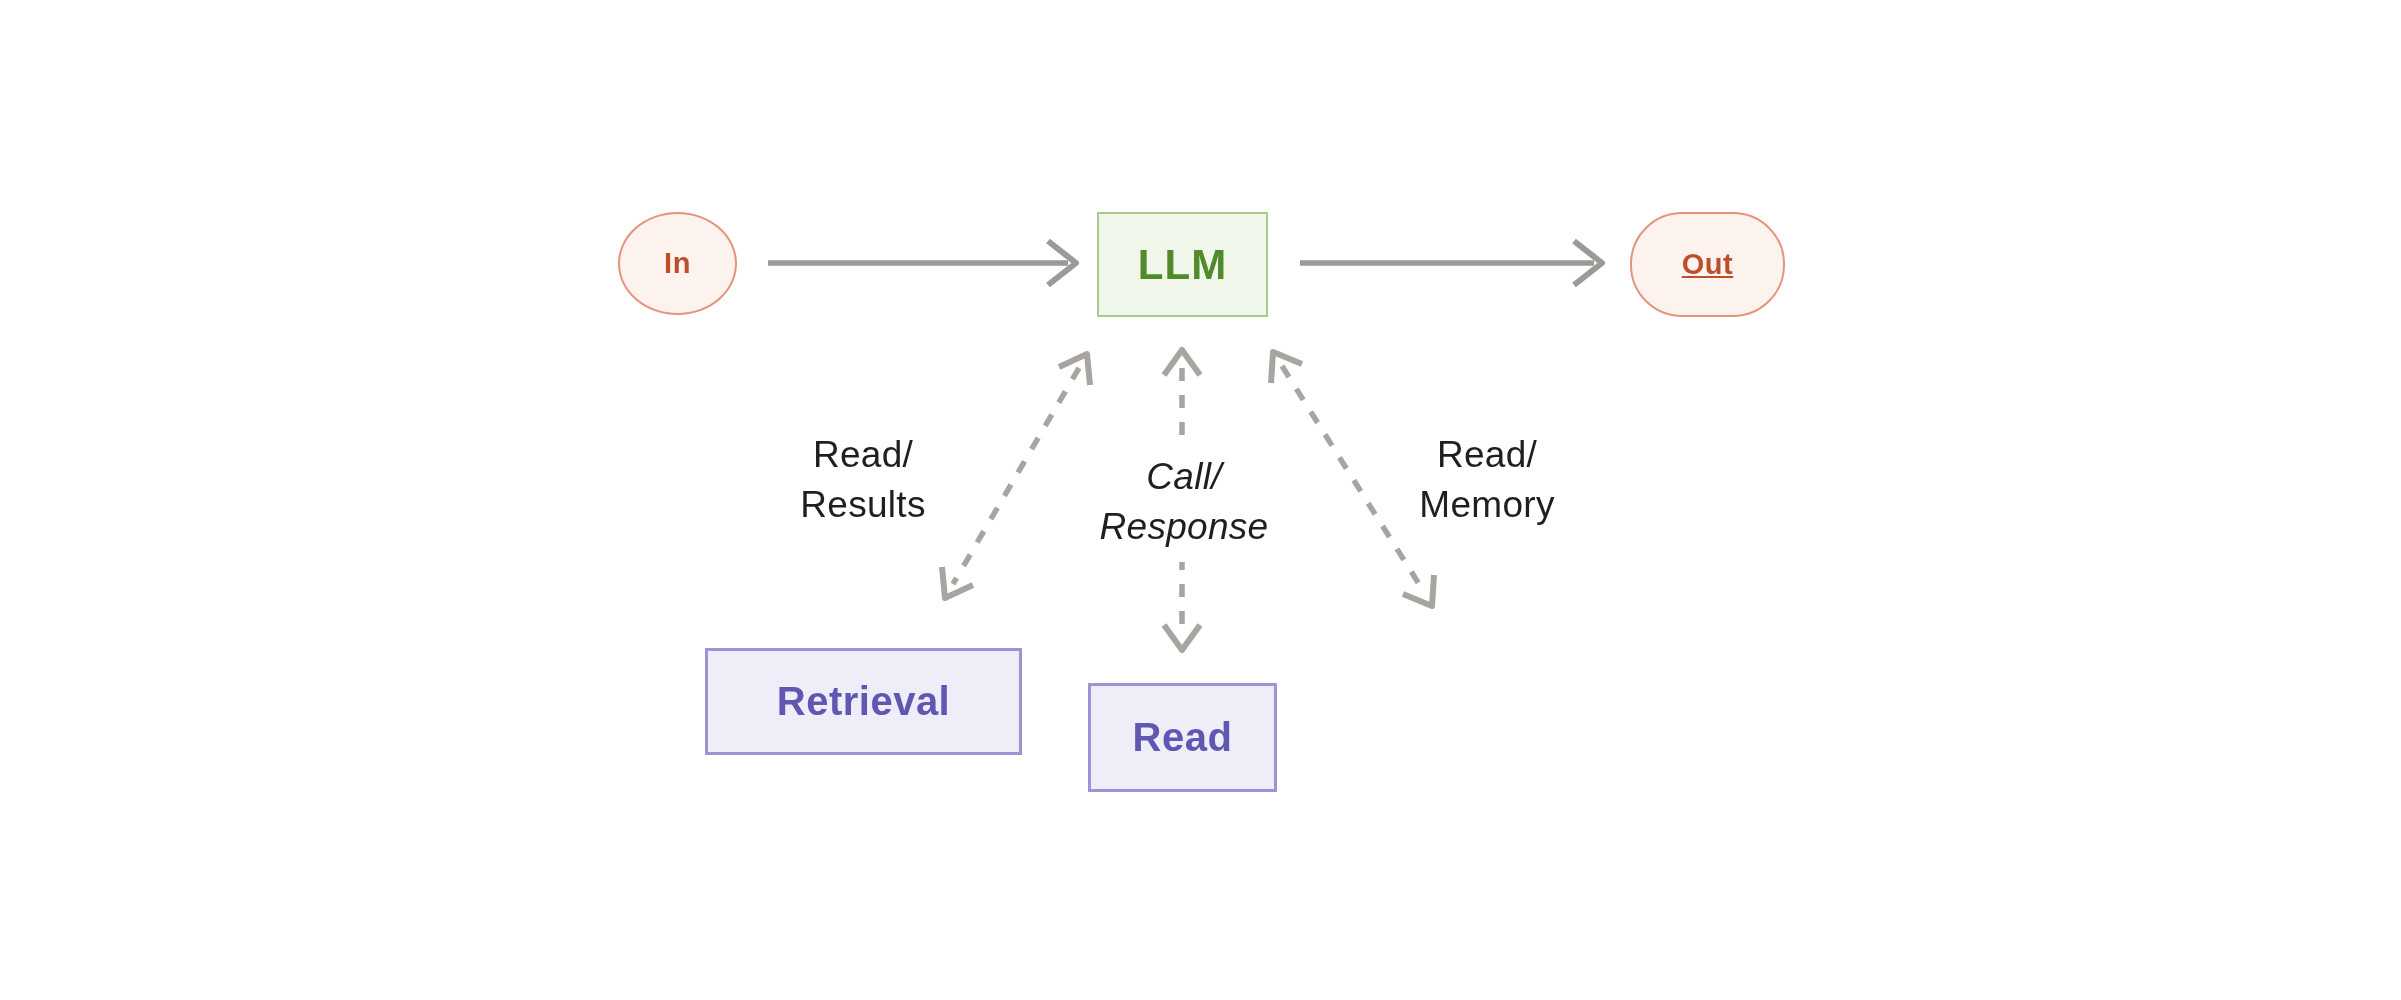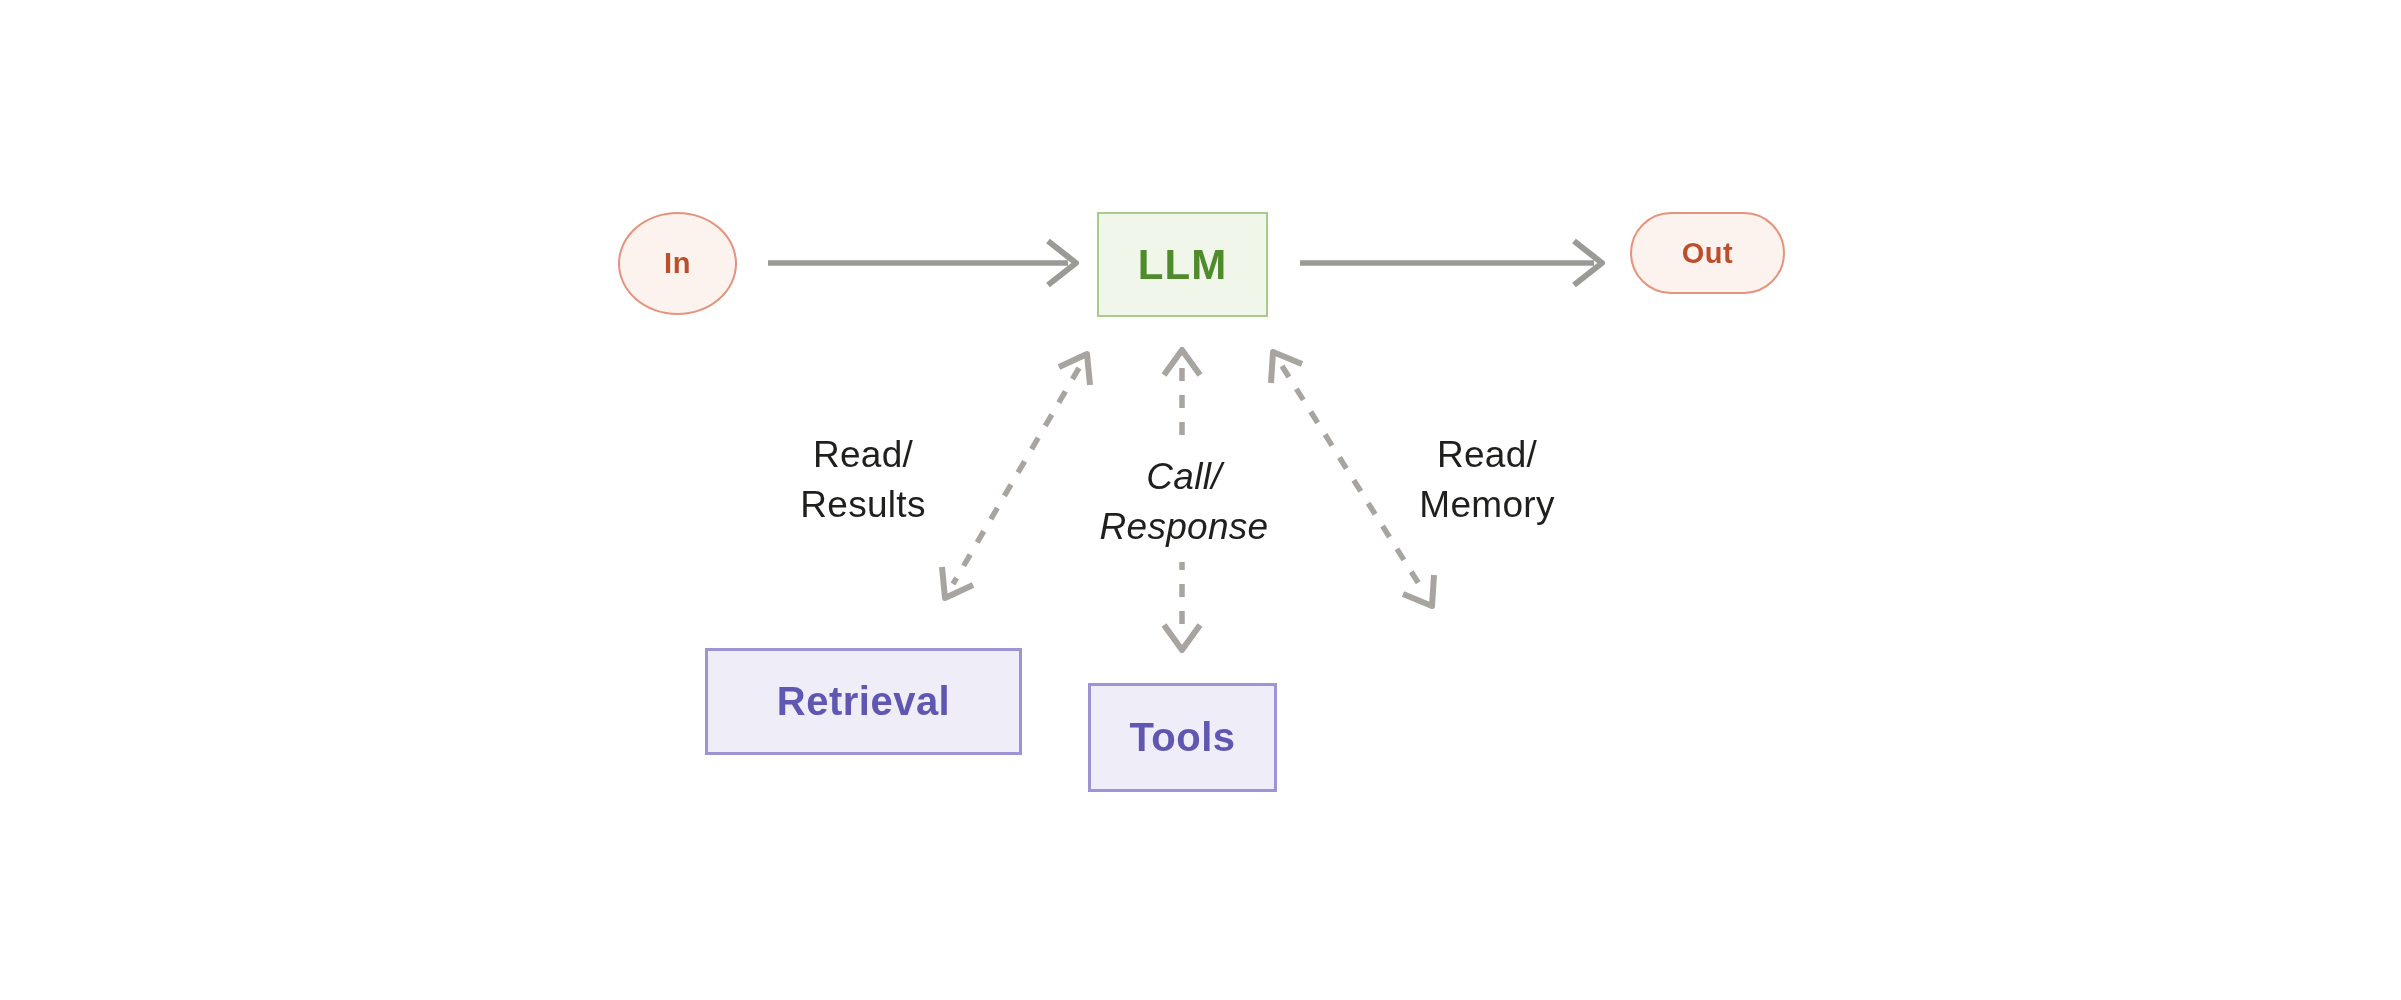--- a/index.html
+++ b/index.html
@@ -10,21 +10,21 @@
   }
   *{box-sizing:border-box;}
   html,body{margin:0;padding:0;}
   body{font-family:"Liberation Sans","DejaVu Sans",sans-serif;background:var(--background);}
   .canvas{position:relative;width:2401px;height:1000px;background:var(--background);overflow:hidden;}
   .arrow-layer{position:absolute;left:0;top:0;width:2401px;height:1000px;z-index:1;}
   .node{position:absolute;display:flex;align-items:center;justify-content:center;z-index:2;
         font-weight:bold;letter-spacing:0.5px;}
   .io-node{background:var(--io-fill);border:2.5px solid var(--io-border);color:var(--io-text);font-size:29px;}
   .node-in{left:618px;top:212px;width:119px;height:103px;border-radius:50%;}
-  .node-out{left:1630px;top:212px;width:155px;height:82px;border-radius:52px;}
+  .node-out{left:1630px;top:212px;width:155px;height:105px;border-radius:52px;text-decoration:underline;}
   .node-llm{left:1097px;top:212px;width:171px;height:105px;background:var(--llm-fill);
             border:2.5px solid var(--llm-border);color:var(--llm-text);font-size:42px;letter-spacing:1px;}
   .module-node{background:var(--module-fill);border:3px solid var(--module-border);
                color:var(--module-text);font-size:40px;}
   .node-retrieval{left:705px;top:648px;width:317px;height:107px;}
   .node-tools{left:1088px;top:683px;width:189px;height:109px;}
   .node-memory{left:1397px;top:648px;width:245px;height:109px;}
   .edge-label{position:absolute;z-index:3;color:var(--label-text);font-size:37px;line-height:50px;
               text-align:center;letter-spacing:0.3px;}
   .label-query{left:743px;top:430px;width:240px;}
@@ -81,21 +81,21 @@
 
   <div class="node io-node node-out">
     <span>Out</span>
   </div>
 
   <div class="node module-node node-retrieval">
     <span>Retrieval</span>
   </div>
 
   <div class="node module-node node-tools">
-    <span>Tools</span>
+    <span>Read</span>
   </div>
 
 
   <div class="edge-label label-query">
     <div>Read/</div>
     <div>Results</div>
   </div>
 
   <div class="edge-label label-call">
     <div>Call/</div>

